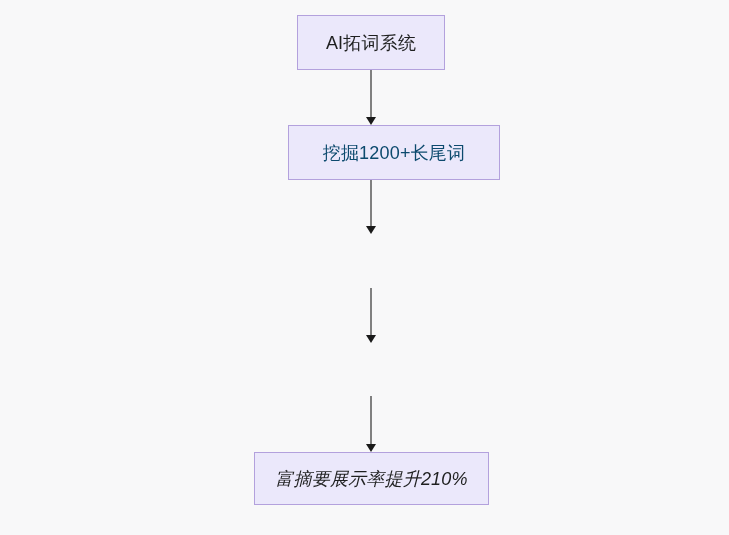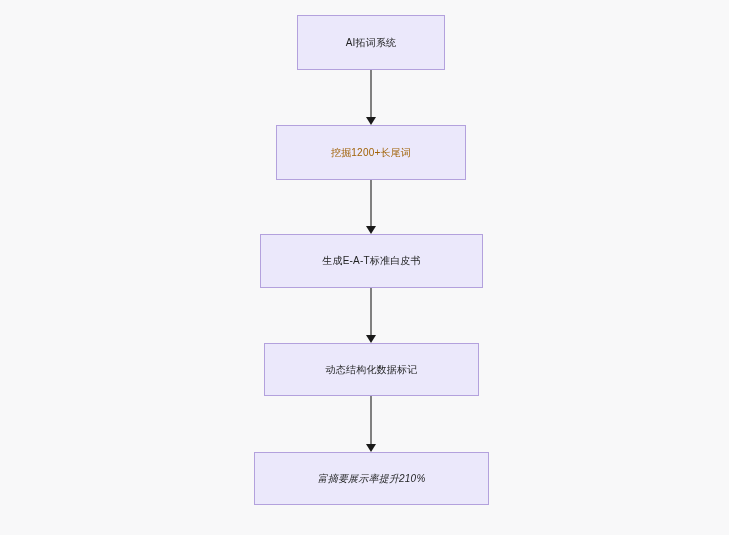--- a/index.html
+++ b/index.html
@@ -22,21 +22,21 @@
 
   .node {
     position: absolute;
     box-sizing: border-box;
     background: #ebe8fb;
     border: 1.6px solid #b3a1dd;
     display: flex;
     align-items: center;
     justify-content: center;
     color: #1f2020;
-    font-size: 10px;
+    font-size: 18px;
     line-height: 1;
     letter-spacing: 0.2px;
     white-space: nowrap;
   }
 
   .node-label {
     display: block;
   }
 
   
@@ -68,41 +68,35 @@
 
   <div class="node" id="node-1" style="left: 297px; top: 15px; width: 148px; height: 55px; background: rgb(235, 232, 251); border-color: rgb(179, 161, 221); color: rgb(31, 32, 32);">
     <span class="node-label">AI拓词系统</span>
   </div>
 
   <div class="connector" id="edge-1" style="left: 364px; top: 70px; height: 55px;">
     <div class="line" style="background: rgb(128, 128, 128);"></div>
     <div class="arrowhead" style="border-top-color: rgb(26, 26, 26);"></div>
   </div>
 
-  <div class="node" id="node-2" style="left: 276px; top: 125px; width: 190px; height: 55px; background: rgb(235, 232, 251); border-color: rgb(179, 161, 221); color: #a16207;">
+  <div class="node" id="node-2" style="left: 288px; top: 125px; width: 212px; height: 55px; background: rgb(235, 232, 251); border-color: rgb(179, 161, 221); color: #0c4a6e;">
     <span class="node-label">挖掘1200+长尾词</span>
   </div>
 
   <div class="connector" id="edge-2" style="left: 364px; top: 180px; height: 54px;">
     <div class="line" style="background: rgb(128, 128, 128);"></div>
     <div class="arrowhead" style="border-top-color: rgb(26, 26, 26);"></div>
   </div>
 
-  <div class="node" id="node-3" style="left: 260px; top: 234px; width: 223px; height: 54px; background: rgb(235, 232, 251); border-color: rgb(179, 161, 221); color: rgb(31, 32, 32);">
-    <span class="node-label">生成E-A-T标准白皮书</span>
-  </div>
 
   <div class="connector" id="edge-3" style="left: 364px; top: 288px; height: 55px;">
     <div class="line" style="background: rgb(128, 128, 128);"></div>
     <div class="arrowhead" style="border-top-color: rgb(26, 26, 26);"></div>
   </div>
 
-  <div class="node" id="node-4" style="left: 264px; top: 343px; width: 215px; height: 53px; background: rgb(235, 232, 251); border-color: rgb(179, 161, 221); color: rgb(31, 32, 32);">
-    <span class="node-label">动态结构化数据标记</span>
-  </div>
 
   <div class="connector" id="edge-4" style="left: 364px; top: 396px; height: 56px;">
     <div class="line" style="background: rgb(128, 128, 128);"></div>
     <div class="arrowhead" style="border-top-color: rgb(26, 26, 26);"></div>
   </div>
 
   <div class="node" id="node-5" style="left: 254px; top: 452px; width: 235px; height: 53px; background: rgb(235, 232, 251); border-color: rgb(179, 161, 221); color: rgb(31, 32, 32); font-style: italic;">
     <span class="node-label">富摘要展示率提升210%</span>
   </div>
 

